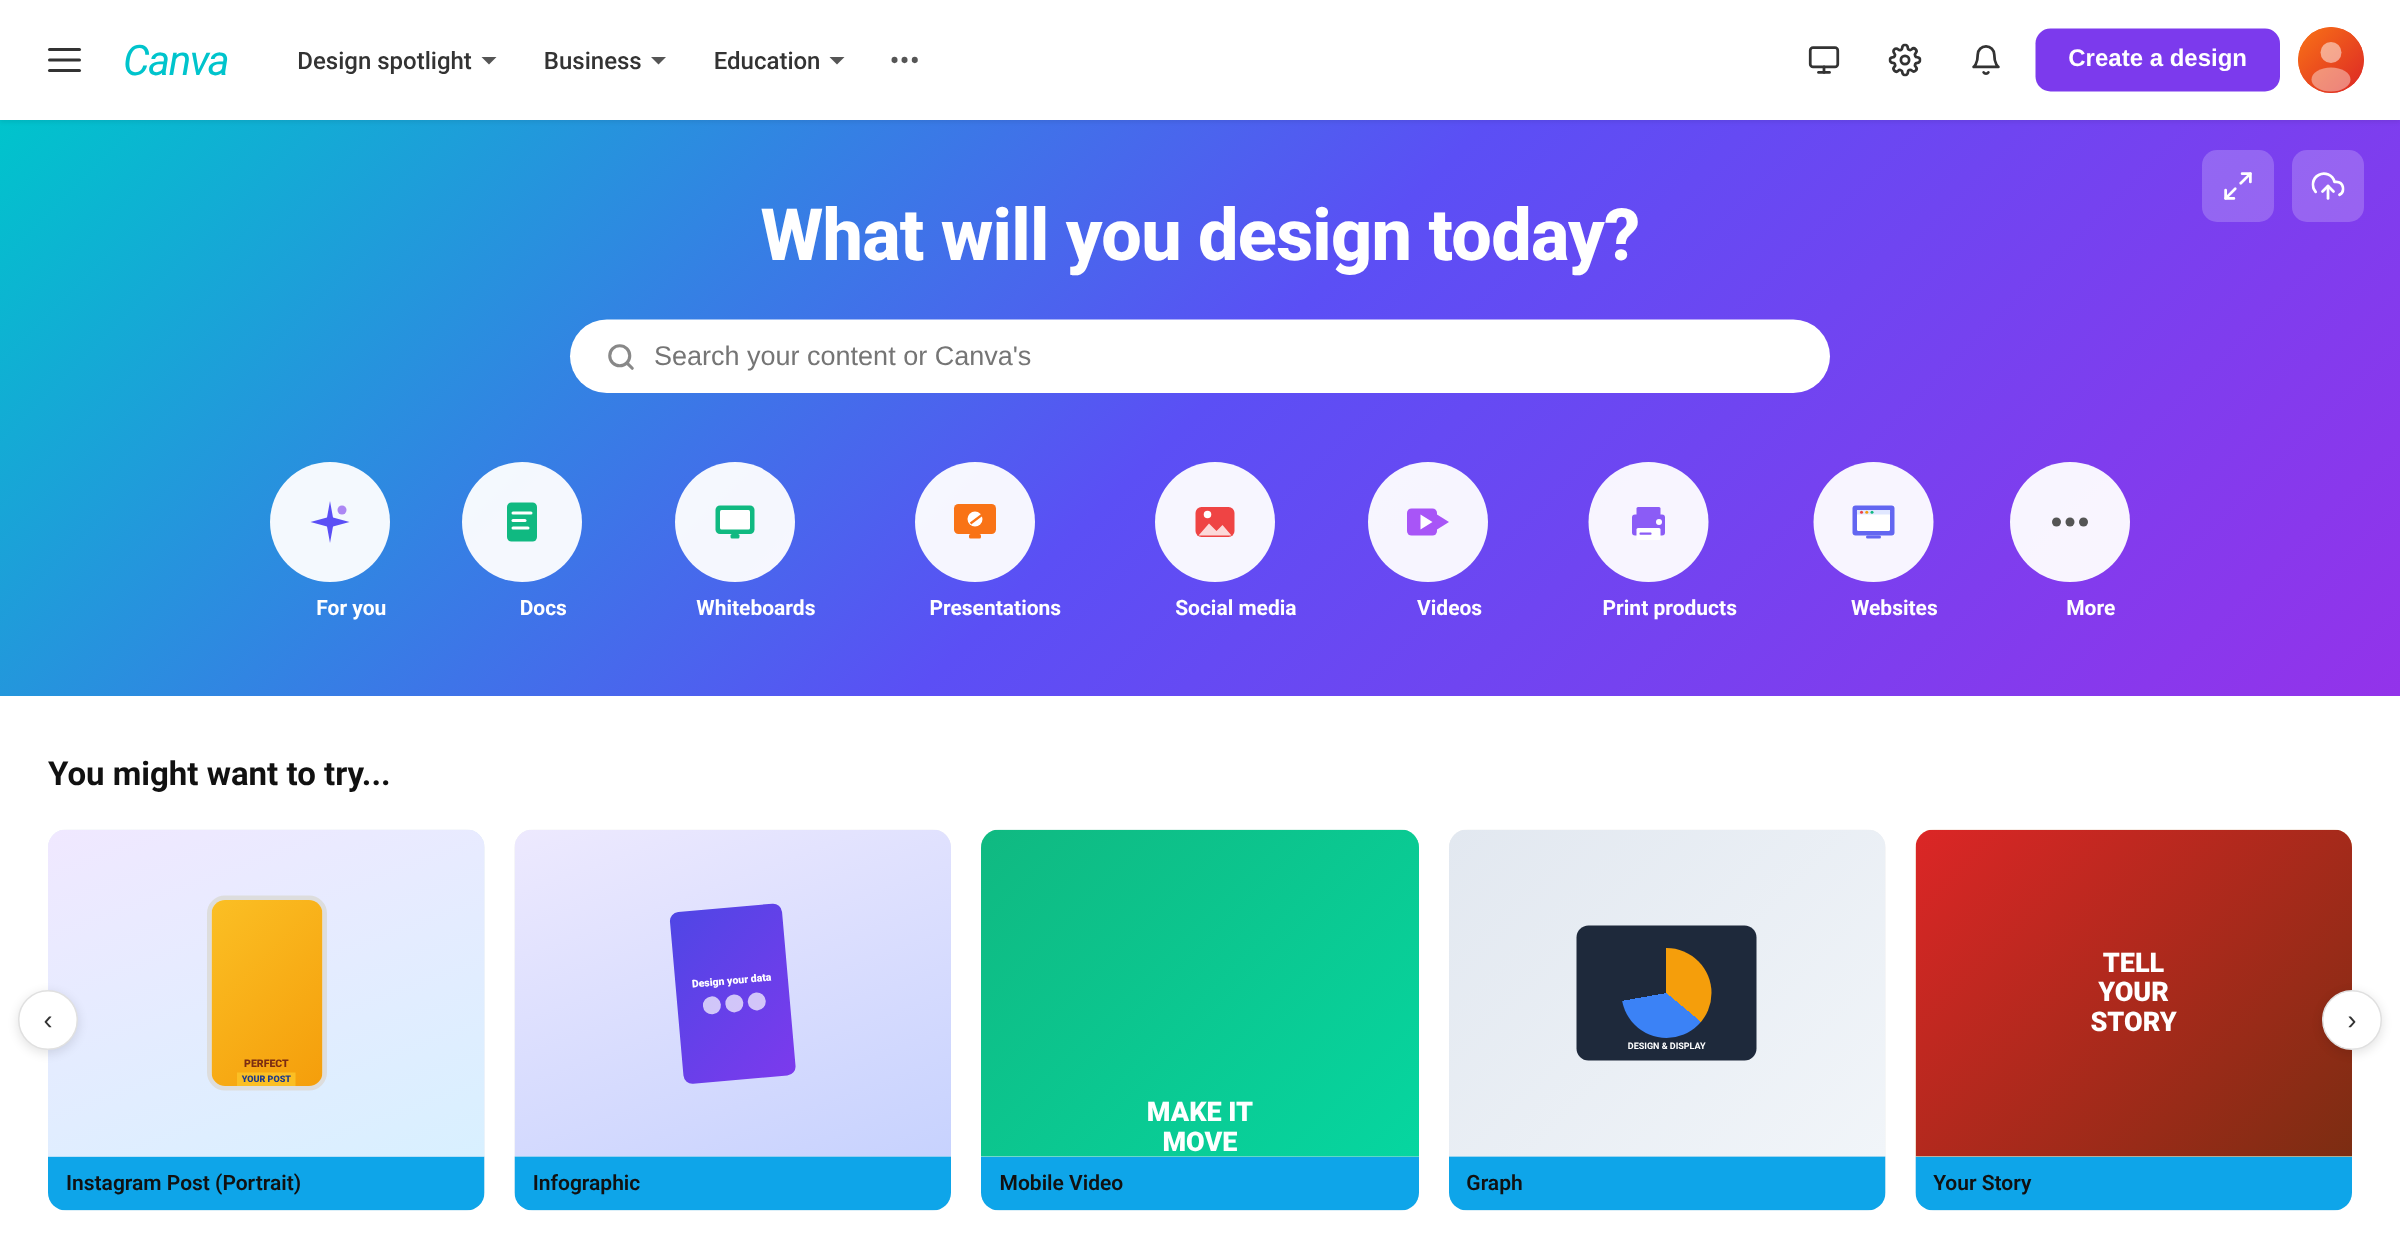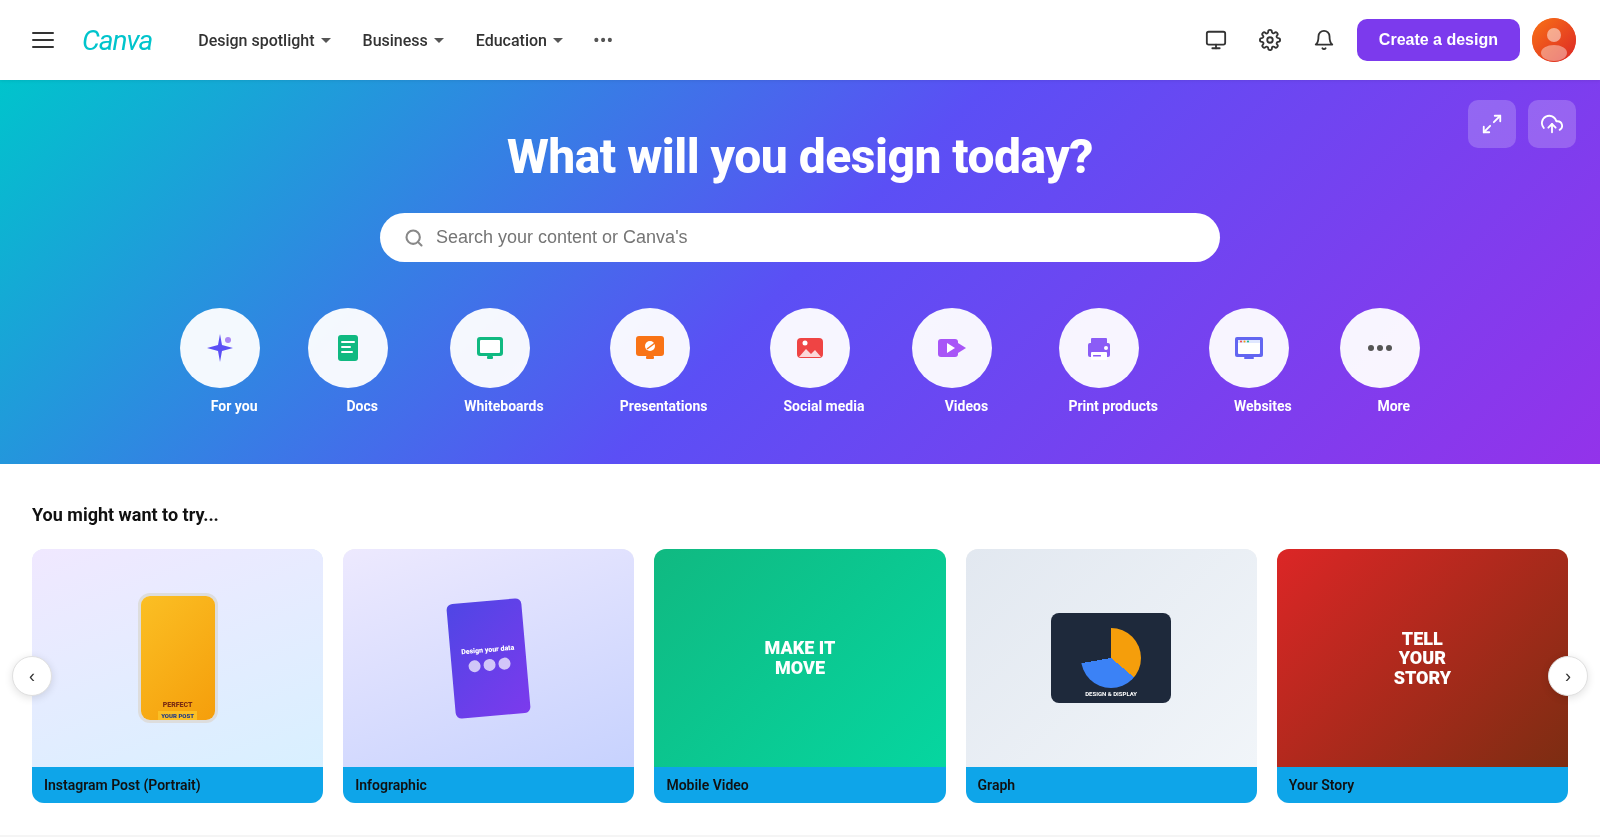--- a/index.html
+++ b/index.html
@@ -190,21 +190,21 @@
       text-align: center;
       margin-left: 28px;
     }
 
     
     .section {
       padding: 40px 32px 32px;
       background: #fff;
     }
     .section-title {
-      font-size: 18px;
+      font-size: 22px;
       font-weight: 700;
       color: #111;
       margin-bottom: 24px;
     }
     .cards-wrapper {
       position: relative;
     }
     .cards-row {
       display: flex;
       gap: 20px;
@@ -301,21 +301,21 @@
       padding: 8px;
     }
     .mock-flyer-title { color: #fff; font-size: 7px; font-weight: 900; text-align: center; line-height: 1.2; }
     .mock-flyer-icons { display: flex; gap: 3px; }
     .mock-flyer-icon { width: 12px; height: 12px; background: #fff; border-radius: 50%; opacity: 0.7; }
 
     
     .mock-mobile-video {
       width: 100%; height: 100%;
       background: linear-gradient(135deg, #10b981, #06d6a0);
-      display: flex; align-items: center; justify-content: center;
+      display: flex; align-items: flex-end; justify-content: center;
       position: relative;
       overflow: hidden;
     }
     .mock-video-text { color: #fff; font-size: 18px; font-weight: 900; text-align: center; line-height: 1.1; text-transform: uppercase; }
 
     
     .mock-graph {
       width: 100%; height: 100%;
       background: linear-gradient(135deg, #e2e8f0, #f1f5f9);
       display: flex; align-items: center; justify-content: center;

